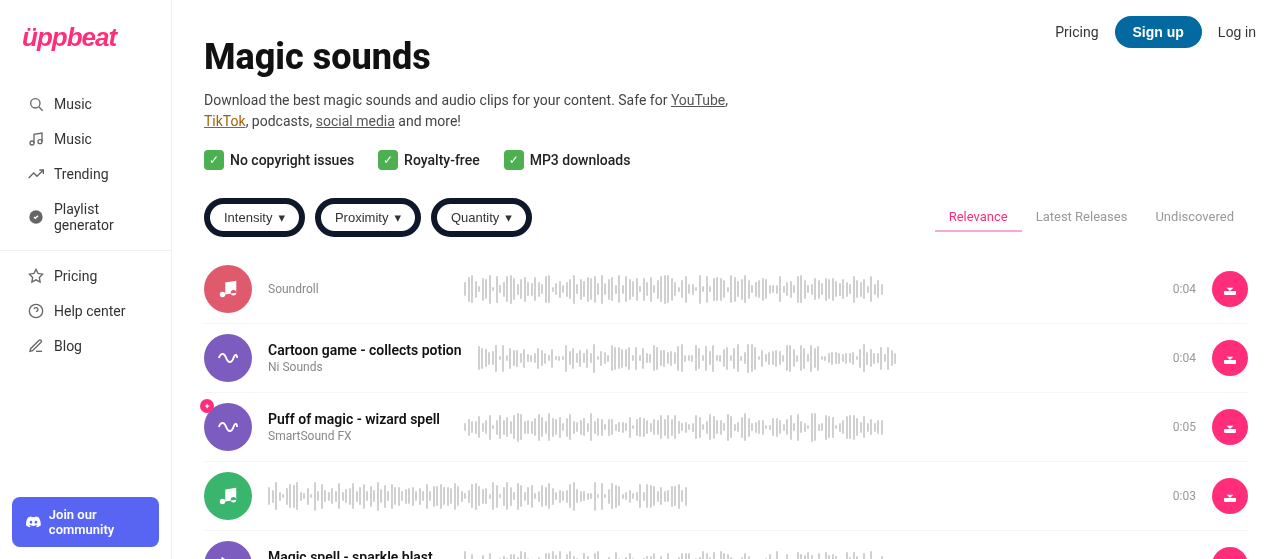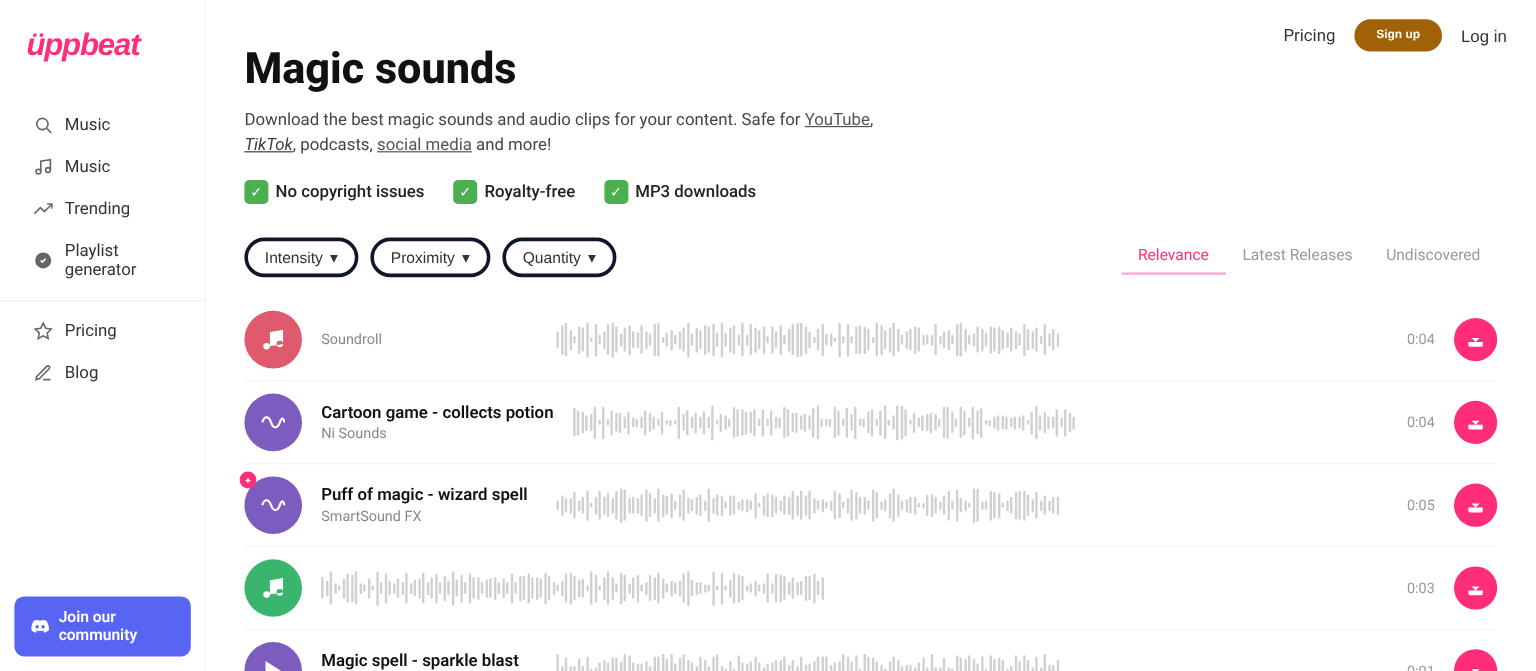--- a/index.html
+++ b/index.html
@@ -77,26 +77,26 @@
       gap: 16px;
       padding: 16px 24px;
       z-index: 10;
     }
     .top-nav-pricing {
       font-size: 14px;
       color: #333;
       cursor: pointer;
     }
     .btn-signup {
-      background: #a16207;
+      background: #0369a1;
       color: #fff;
       border: none;
       border-radius: 20px;
       padding: 8px 18px;
-      font-size: 10px;
+      font-size: 14px;
       font-weight: 600;
       cursor: pointer;
     }
     .btn-login {
       font-size: 14px;
       color: #333;
       cursor: pointer;
       background: none;
       border: none;
     }
@@ -146,21 +146,21 @@
 
     
     .filters-row {
       display: flex;
       align-items: center;
       justify-content: space-between;
       margin-bottom: 18px;
     }
     .filters-left { display: flex; gap: 10px; }
     .filter-btn {
-      border: 3px solid #0f172a;
+      border: 6px solid #0f172a;
       background: #fff;
       border-radius: 20px;
       padding: 6px 14px;
       font-size: 13px;
       cursor: pointer;
       display: flex;
       align-items: center;
       gap: 6px;
       color: #333;
     }
@@ -292,20 +292,30 @@
       <span class="nav-icon">
         <svg width="16" height="16" viewBox="0 0 24 24" fill="none" stroke="#666" stroke-width="2">
             <polygon points="12 2 15.09 8.26 22 9.27 17 14.14 18.18 21.02 12 17.77 5.82 21.02 7 14.14 2 9.27 8.91 8.26 12 2"></polygon>
           </svg>
       </span>
       <span>Pricing</span>
     </div>
     <div class="nav-item">
       <span class="nav-icon">
         <svg width="16" height="16" viewBox="0 0 24 24" fill="none" stroke="#666" stroke-width="2">
+            <circle cx="12" cy="12" r="10"></circle>
+            <path d="M9.09 9a3 3 0 0 1 5.83 1c0 2-3 3-3 3"></path>
+            <line x1="12" y1="17" x2="12.01" y2="17"></line>
+          </svg>
+      </span>
+      <span>Help center</span>
+    </div>
+    <div class="nav-item">
+      <span class="nav-icon">
+        <svg width="16" height="16" viewBox="0 0 24 24" fill="none" stroke="#666" stroke-width="2">
             <path d="M12 20h9"></path>
             <path d="M16.5 3.5a2.121 2.121 0 0 1 3 3L7 19l-4 1 1-4L16.5 3.5z"></path>
           </svg>
       </span>
       <span>Blog</span>
     </div>
   </div>
 
   <div class="community-btn">
     <svg width="18" height="18" viewBox="0 0 71 55" fill="#fff">
@@ -319,21 +329,21 @@
 
   <div class="top-nav">
     <span class="top-nav-pricing">Pricing</span>
     <button class="btn-signup">Sign up</button>
     <button class="btn-login">Log in</button>
   </div>
 
   <div class="page-content">
     <h1 class="page-title">Magic sounds</h1>
     <p class="page-subtitle">
-      Download the best magic sounds and audio clips for your content. Safe for <span style="color:#555;text-decoration:underline;">YouTube</span>, <span style="color:#404040;text-decoration:underline;font-style:italic;">TikTok</span>, podcasts, <span style="color:#555;text-decoration:underline;">social media</span> and more!
+      Download the best magic sounds and audio clips for your content. Safe for <span style="color:#555;text-decoration:underline;">YouTube</span>, <span style="color:#a16207;text-decoration:underline;">TikTok</span>, podcasts, <span style="color:#555;text-decoration:underline;">social media</span> and more!
     </p>
 
     <div class="badges">
       <div class="badge-item">
         <div class="badge-check">✓</div>
         <span>No copyright issues</span>
       </div>
       <div class="badge-item">
         <div class="badge-check">✓</div>
         <span>Royalty-free</span>

